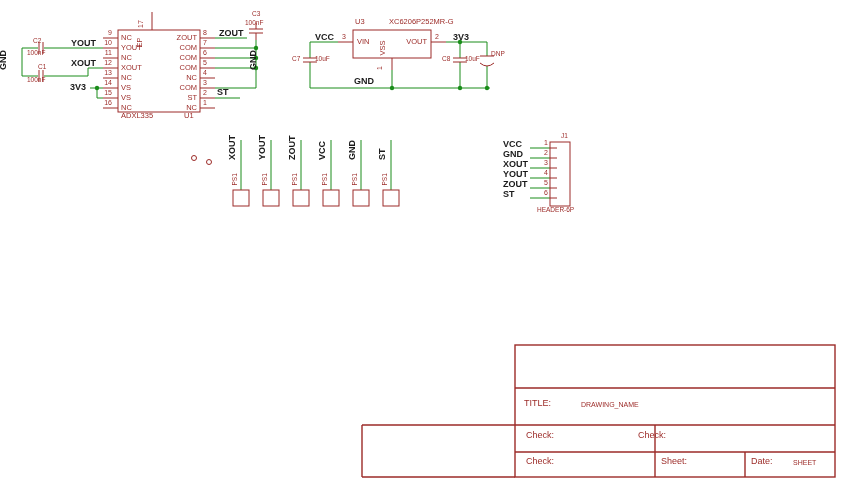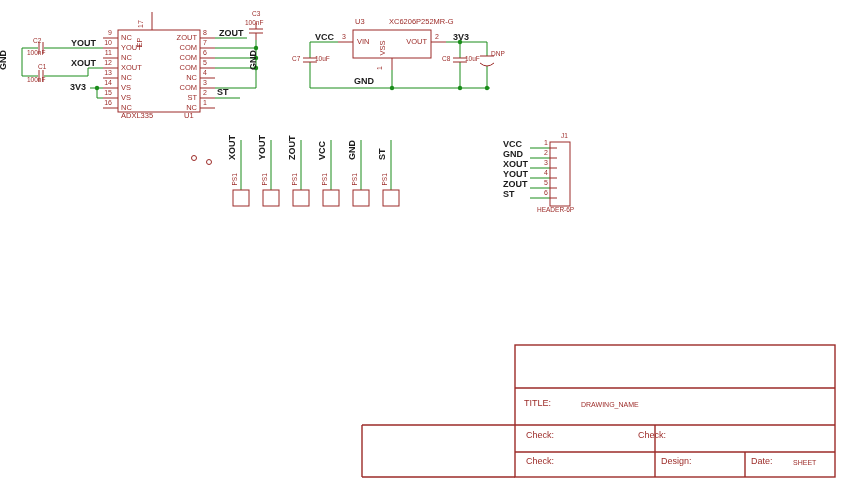--- a/index.html
+++ b/index.html
@@ -195,17 +195,17 @@
 <div class="t pn r" style="left:534px;top:179px;width:14px">5</div>
 <div class="t pn r" style="left:534px;top:189px;width:14px">6</div>
 <div class="t rv" style="left:561px;top:133px">J1</div>
 <div class="t rv" style="left:537px;top:207px">HEADER-6P</div>
 
 <div class="t tb" style="left:524px;top:399px">TITLE:</div>
 <div class="t tbs" style="left:581px;top:401px">DRAWING_NAME</div>
 <div class="t tb" style="left:526px;top:431px">Check:</div>
 <div class="t tb" style="left:638px;top:431px">Check:</div>
 <div class="t tb" style="left:526px;top:457px">Check:</div>
-<div class="t tb" style="left:661px;top:457px">Design:</div>
+<div class="t tb" style="left:661px;top:457px">Sheet:</div>
 <div class="t tb" style="left:751px;top:457px">Date:</div>
 <div class="t tbs" style="left:793px;top:459px">SHEET</div>
 
 </div>
 
 </body></html>

